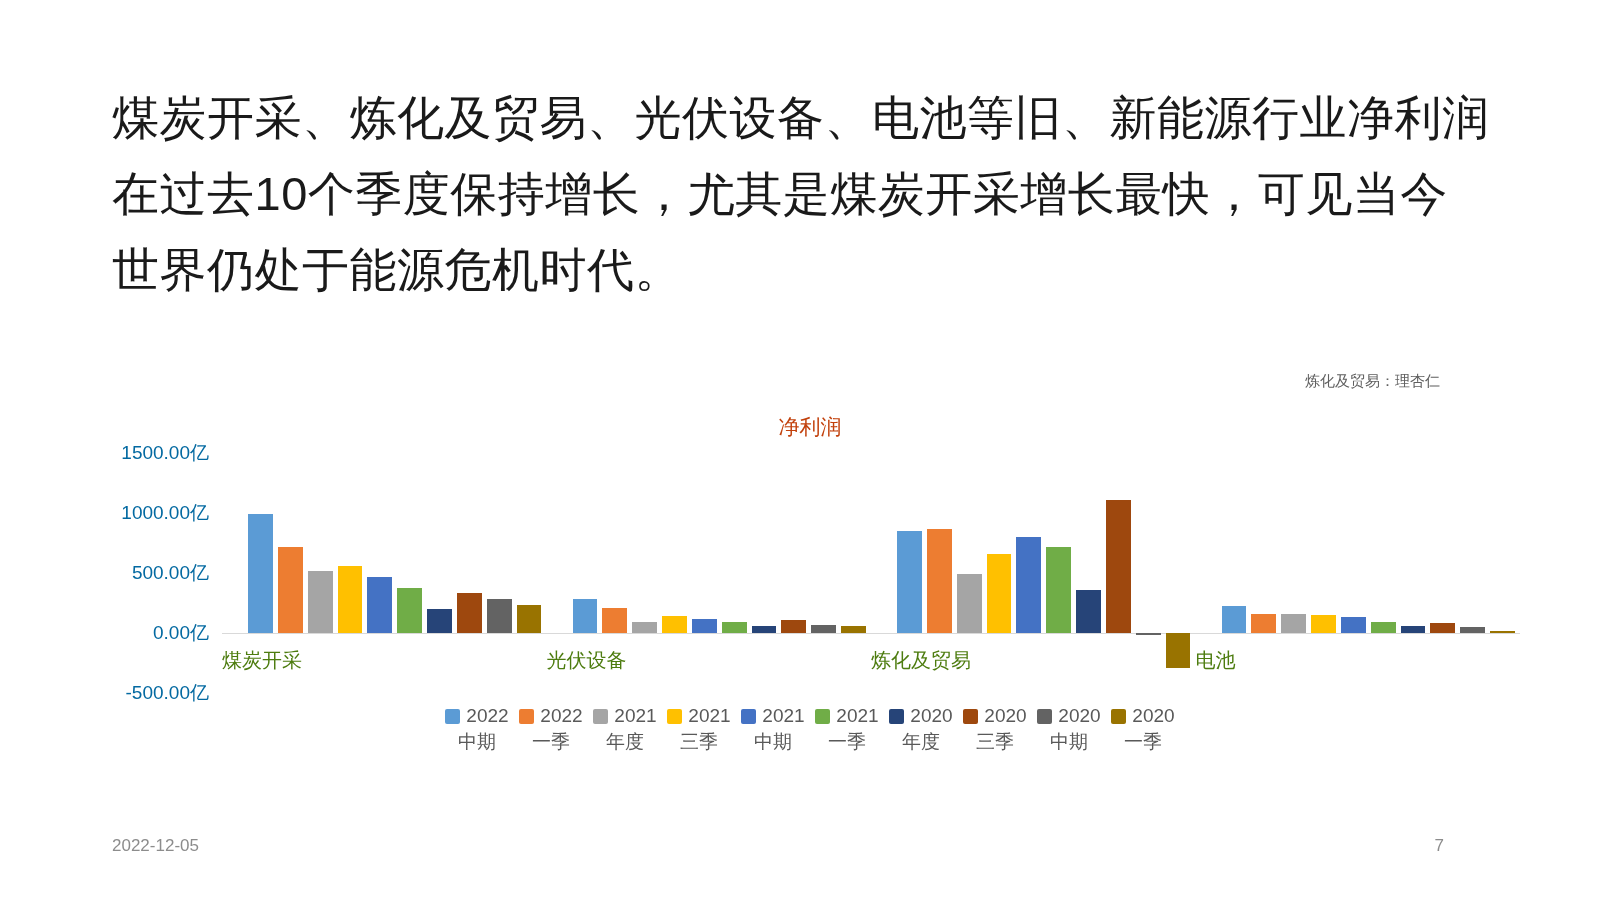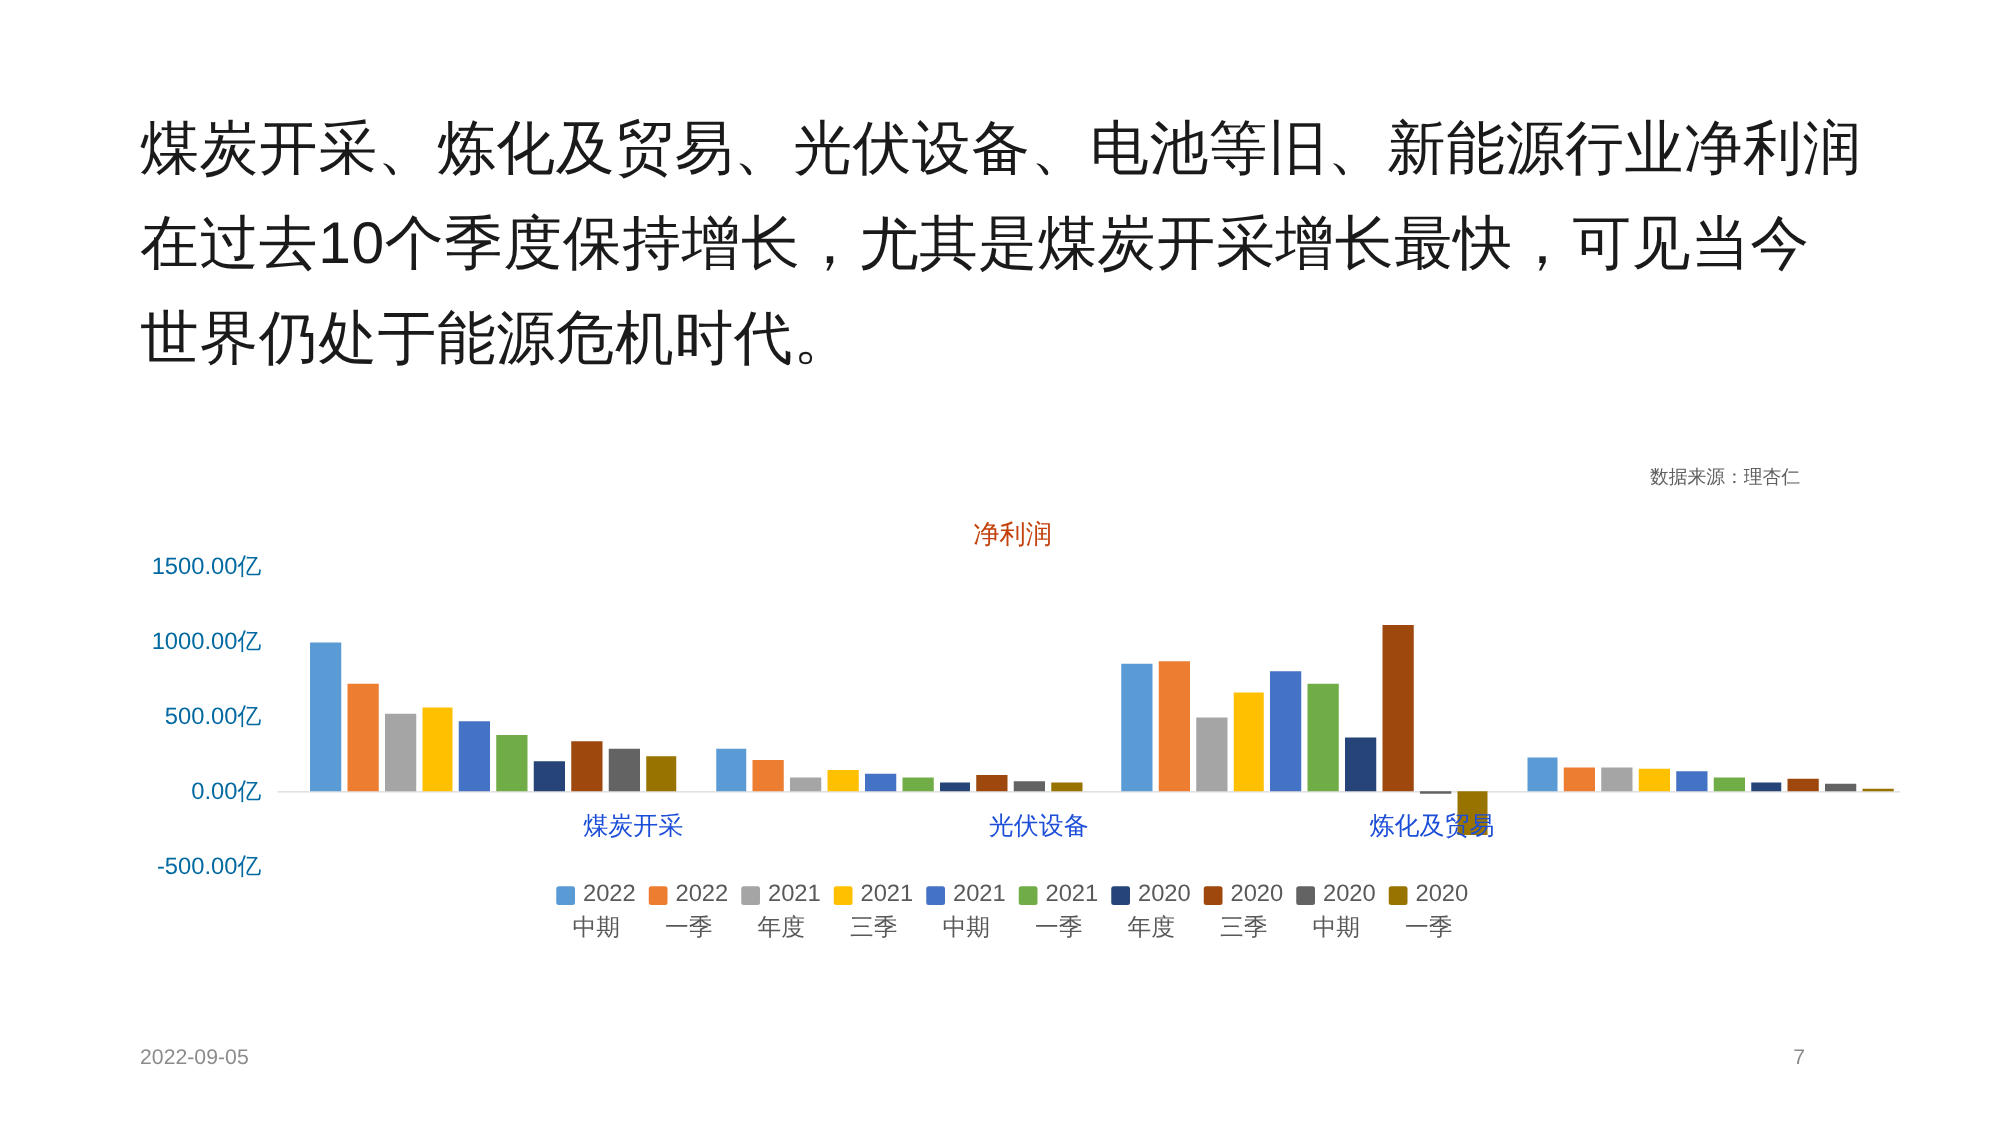--- a/index.html
+++ b/index.html
@@ -123,23 +123,23 @@
   }
   .bar {
     position: absolute;
     left: 0;
     width: 100%;
   }
   .group-label {
     position: absolute;
     left: 0;
     width: 100%;
-    text-align: right;
+    text-align: left;
     font-size: 20px;
-    color: #1d4ed8;
+    color: #4d7c0f;
   }
   .legend {
     position: absolute;
     left: 0;
     top: 300px;
     width: 1420px;
     display: flex;
     justify-content: center;
     align-items: flex-start;
     gap: 0px;
@@ -185,21 +185,21 @@
     color: #8c8c8c;
   }
 </style>
 </head>
 <body>
 
 <div class="slide">
 
   <div class="slide-title">煤炭开采、炼化及贸易、光伏设备、电池等旧、新能源行业净利润在过去10个季度保持增长，尤其是煤炭开采增长最快，可见当今世界仍处于能源危机时代。</div>
 
-  <div class="source-note">数据来源：理杏仁</div>
+  <div class="source-note">炼化及贸易：理杏仁</div>
 
   <div class="chart-area">
     <div class="chart-title">净利润</div>
 
     <div class="plot-wrap">
       <div class="y-labels" id="y-labels">
           <div class="y-label" style="top: 0px;">1500.00亿</div>
           <div class="y-label" style="top: 60px;">1000.00亿</div>
           <div class="y-label" style="top: 120px;">500.00亿</div>
           <div class="y-label" style="top: 180px;">0.00亿</div>
@@ -339,20 +339,21 @@
                 <div class="bar-slot">
                   <div class="bar" title="2020 三季 电池: 80" style="background: rgb(158, 72, 14); top: 170.4px; height: 9.6px;"></div>
                 </div>
                 <div class="bar-slot">
                   <div class="bar" title="2020 中期 电池: 50" style="background: rgb(99, 99, 99); top: 174px; height: 6px;"></div>
                 </div>
                 <div class="bar-slot">
                   <div class="bar" title="2020 一季 电池: 15" style="background: rgb(153, 115, 0); top: 178.2px; height: 1.8px;"></div>
                 </div>
               </div>
+              <div class="group-label" style="top: 194px;">电池</div>
             </div>
           </div>
       </div>
     </div>
 
     <div class="legend" id="legend">
         <div class="legend-item">
           <div class="legend-top">
             <span class="legend-swatch" style="background: rgb(91, 155, 213);"></span>
             <span class="legend-year">2022</span>
@@ -418,16 +419,16 @@
         <div class="legend-item">
           <div class="legend-top">
             <span class="legend-swatch" style="background: rgb(153, 115, 0);"></span>
             <span class="legend-year">2020</span>
           </div>
           <div class="legend-period">一季</div>
         </div>
       </div>
   </div>
 
-  <div class="footer-date">2022-09-05</div>
+  <div class="footer-date">2022-12-05</div>
   <div class="footer-page">7</div>
 
 </div>
 
 </body></html>

